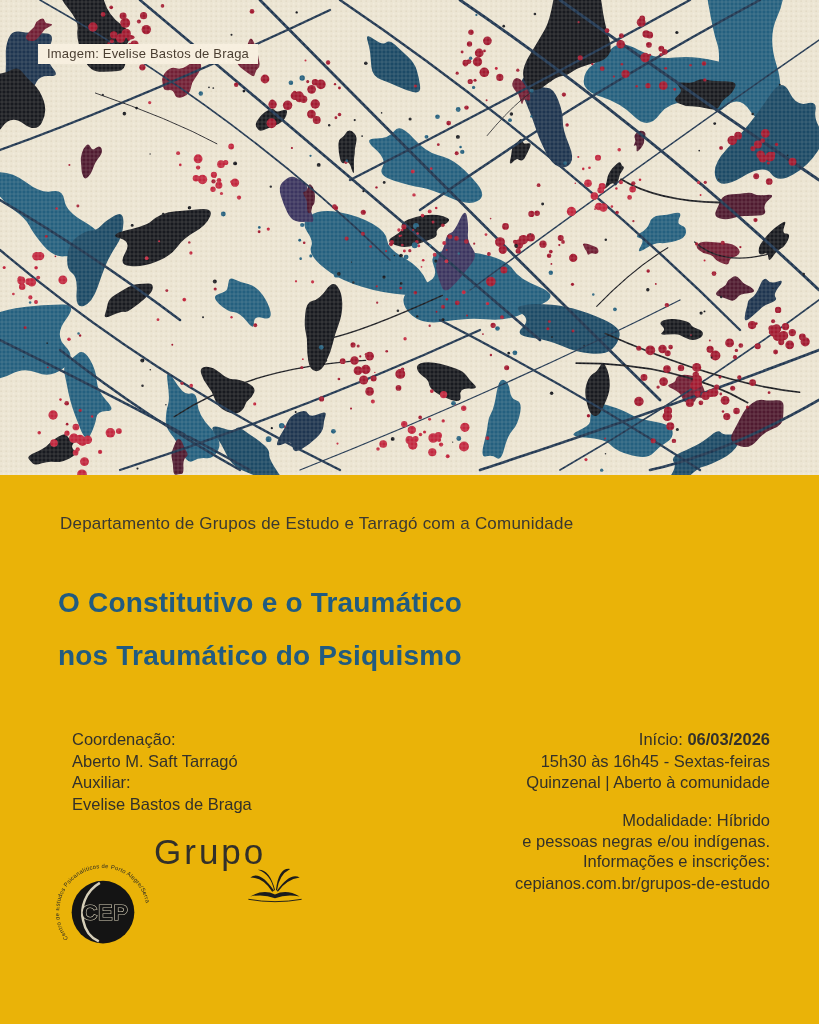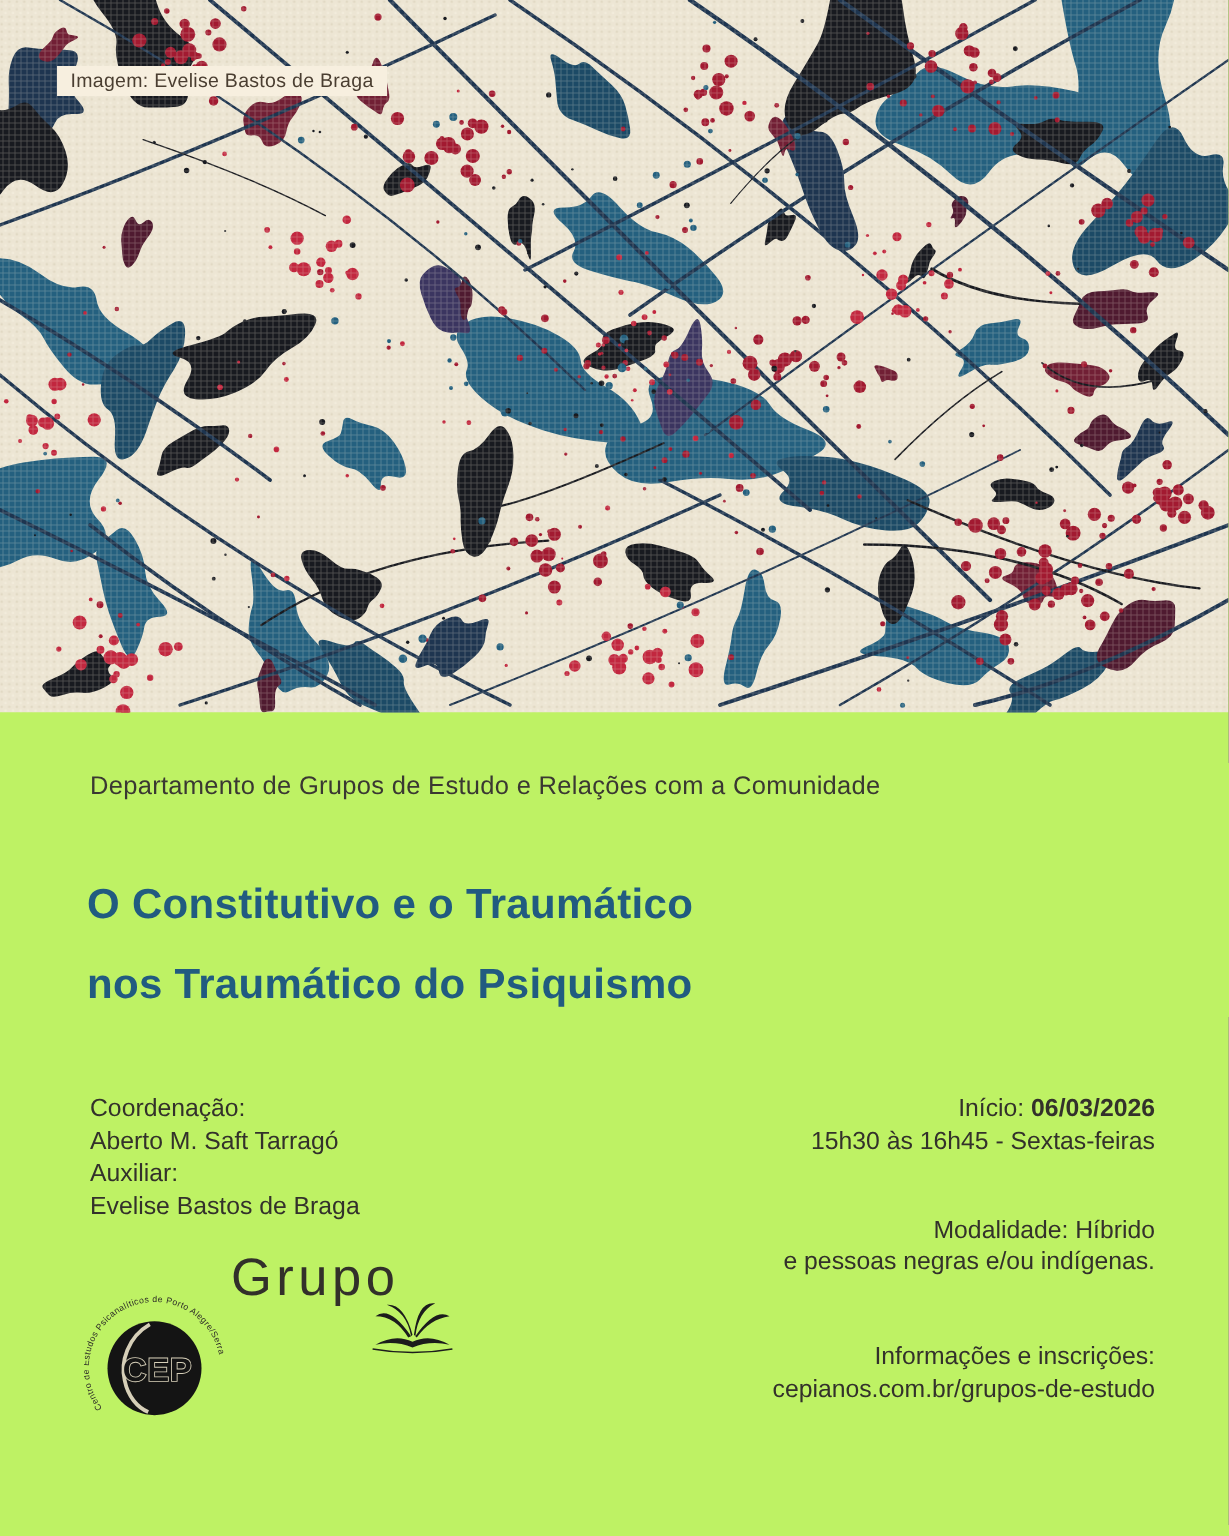--- a/index.html
+++ b/index.html
@@ -1,45 +1,45 @@
 <!DOCTYPE html>
 <html><head>
 <meta charset="utf-8">
 <style>
   html,body{margin:0;padding:0;background:#9b968a;}
   *{box-sizing:border-box;}
   .poster{
     position:relative;width:819px;height:1024px;overflow:hidden;
-    background:#bef264;
+    background:#eab308;
     font-family:"Liberation Sans","DejaVu Sans",sans-serif;
     color:#35332c;margin:0 auto;
   }
   .artwork{position:absolute;top:0;left:0;width:819px;height:475px;display:block;}
   .caption{
     position:absolute;left:38px;top:44px;padding:2px 9px 3px 9px;
     background:#f7efdf;color:#4a3e31;font-size:13px;line-height:15px;
     letter-spacing:0.2px;white-space:nowrap;
   }
   .department{
     position:absolute;left:60px;top:514px;font-size:17px;color:#3a3832;
     letter-spacing:0.2px;white-space:nowrap;
   }
   .title{
     position:absolute;left:58px;top:576px;font-size:28px;line-height:53px;
     font-weight:bold;color:#215b80;letter-spacing:0.2px;margin:0;
   }
   .title span{display:block;}
   .coord{
-    position:absolute;left:60px;top:729px;font-size:16.5px;line-height:21.5px;
+    position:absolute;left:72px;top:729px;font-size:16.5px;line-height:21.5px;
     color:#33312b;
   }
   .rightblock{position:absolute;right:49px;text-align:right;color:#33312b;font-size:16.5px;}
   .schedule{top:729px;line-height:21.5px;}
   .modality{top:810px;line-height:21px;}
-  .infoblock{top:893px;line-height:22px;}
+  .infoblock{top:850px;line-height:22px;}
   .bolddate{font-weight:bold;}
   .cep-logo{position:absolute;left:56px;top:862px;width:94px;height:94px;}
   .wordmark{
     position:absolute;left:154px;top:836px;color:#32302a;
     font-size:35px;line-height:31px;font-weight:300;letter-spacing:3px;
   }
   .wordmark .wm2{display:block;margin-left:14px;letter-spacing:1.5px;}
   .book-icon{position:absolute;left:246px;top:867px;width:58px;height:38px;}
 </style>
 </head>
@@ -789,37 +789,38 @@
         <circle cx="165.9" cy="404.7" r="0.74" fill="#181a20"></circle>
         <circle cx="394.4" cy="255.5" r="0.80" fill="#181a20"></circle>
         <circle cx="214.8" cy="281.4" r="2.00" fill="#181a20"></circle>
         <circle cx="503.7" cy="26.2" r="1.35" fill="#181a20"></circle>
       </g>
     <rect x="0" y="0" width="819" height="475" fill="url(#weaveTop)" opacity="0.5"></rect>
   </svg>
 
   <div class="caption">Imagem: Evelise Bastos de Braga</div>
 
-  <div class="department">Departamento de Grupos de Estudo e Relações com a Comunidade</div>
+  <div class="department">Departamento de Grupos de Estudo e Tarragó com a Comunidade</div>
 
   <h1 class="title">
     <span>O Constitutivo e o Traumático</span>
     <span>nos Traumático do Psiquismo</span>
   </h1>
 
   <div class="coord">
     <div>Coordenação:</div>
     <div>Aberto M. Saft Tarragó</div>
     <div>Auxiliar:</div>
     <div>Evelise Bastos de Braga</div>
   </div>
 
   <div class="rightblock schedule">
     <div><span>Início: </span><span class="bolddate">06/03/2026</span></div>
     <div>15h30 às 16h45 - Sextas-feiras</div>
+    <div>Quinzenal | Aberto à comunidade</div>
   </div>
 
   <div class="rightblock modality">
     <div>Modalidade: Híbrido</div>
     <div>e pessoas negras e/ou indígenas.</div>
   </div>
 
   <div class="rightblock infoblock">
     <div>Informações e inscrições:</div>
     <div>cepianos.com.br/grupos-de-estudo</div>

